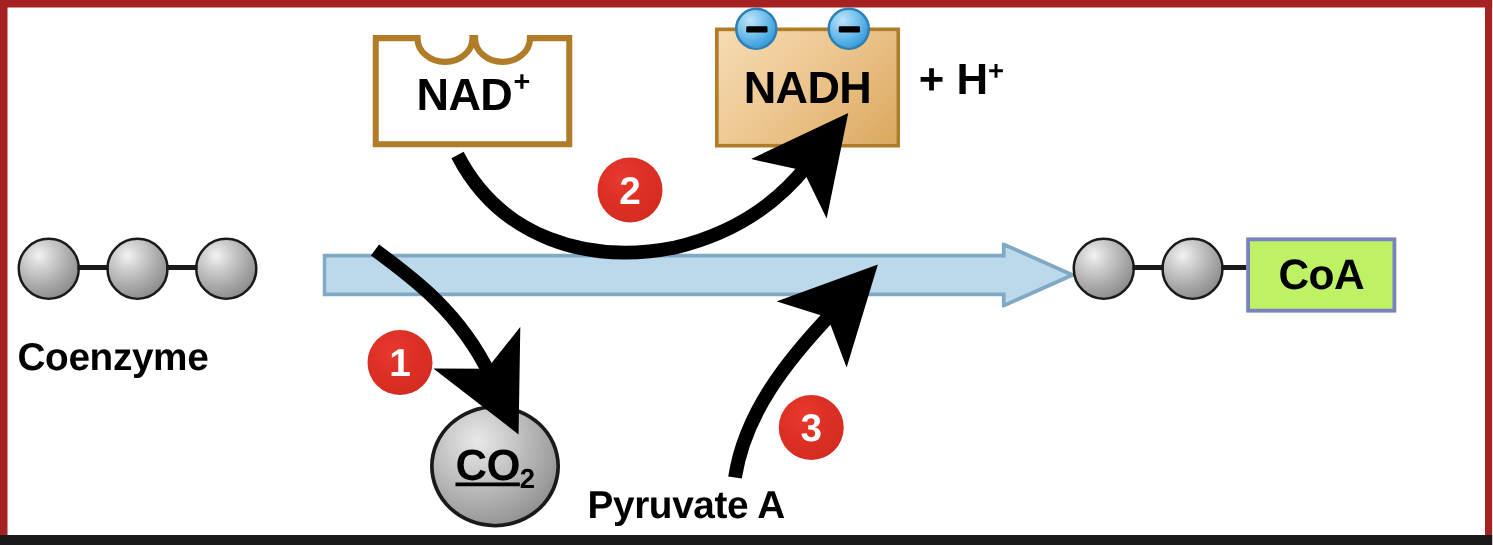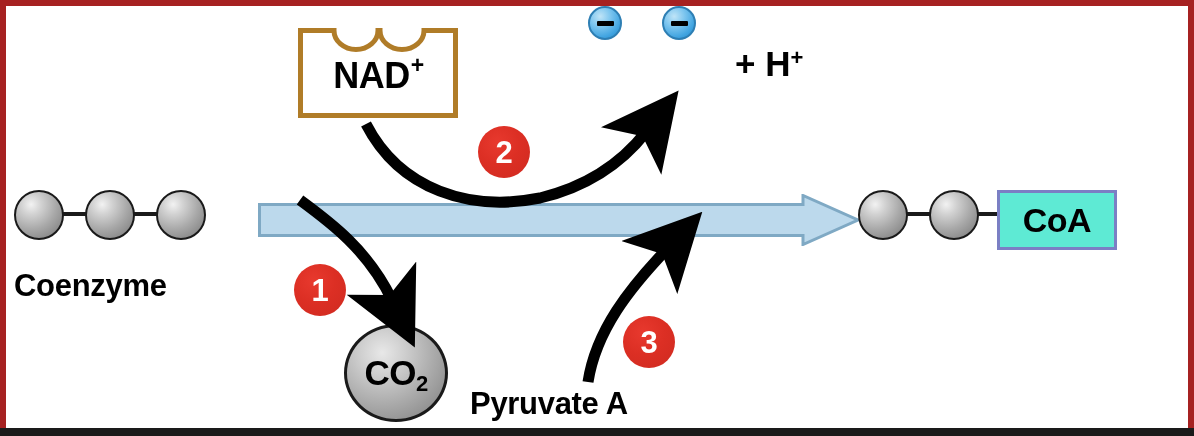--- a/index.html
+++ b/index.html
@@ -71,20 +71,21 @@
     width: 104px;
     height: 98px;
     border-radius: 50%;
     background: radial-gradient(circle at 36% 28%,
                 #e8e8e8 0%, #cfcfcf 24%, #a9a9a9 58%, #8f8f8f 82%, #828282 100%);
     border: 3px solid #1a1a1a;
     box-sizing: border-box;
     display: flex;
     align-items: center;
     justify-content: center;
+    text-decoration: underline;
   }
   .co2-label {
     font-size: 35px;
     font-weight: bold;
     color: #000;
     letter-spacing: -0.5px;
     line-height: 1;
     position: relative;
     top: -1px;
   }
@@ -193,21 +194,21 @@
   }
 
   
   .coa-box {
     position: absolute;
     left: 997px;
     top: 190px;
     width: 120px;
     height: 60px;
     border: 3px solid #7b7fc4;
-    background: #5eead4;
+    background: #bef264;
     box-sizing: border-box;
     display: flex;
     align-items: center;
     justify-content: center;
   }
   .coa-text {
     font-size: 34px;
     font-weight: bold;
     color: #000;
     letter-spacing: -0.5px;
@@ -284,20 +285,23 @@
         <sup>+</sup>
     </div>
   </div>
 
   <div class="electron" style="left:588px; top:6px;">
     <span class="electron-bar"></span>
   </div>
   <div class="electron" style="left:662px; top:6px;">
     <span class="electron-bar"></span>
   </div>
+  <div class="nadh-box">
+    <span class="nadh-text">NADH</span>
+  </div>
   <div class="plus-h">
     <span>+ H</span><sup>+</sup>
   </div>
 
   <div class="co2-sphere">
     <span class="co2-label">
       <span>CO</span><sub>2</sub>
     </span>
   </div>
 

